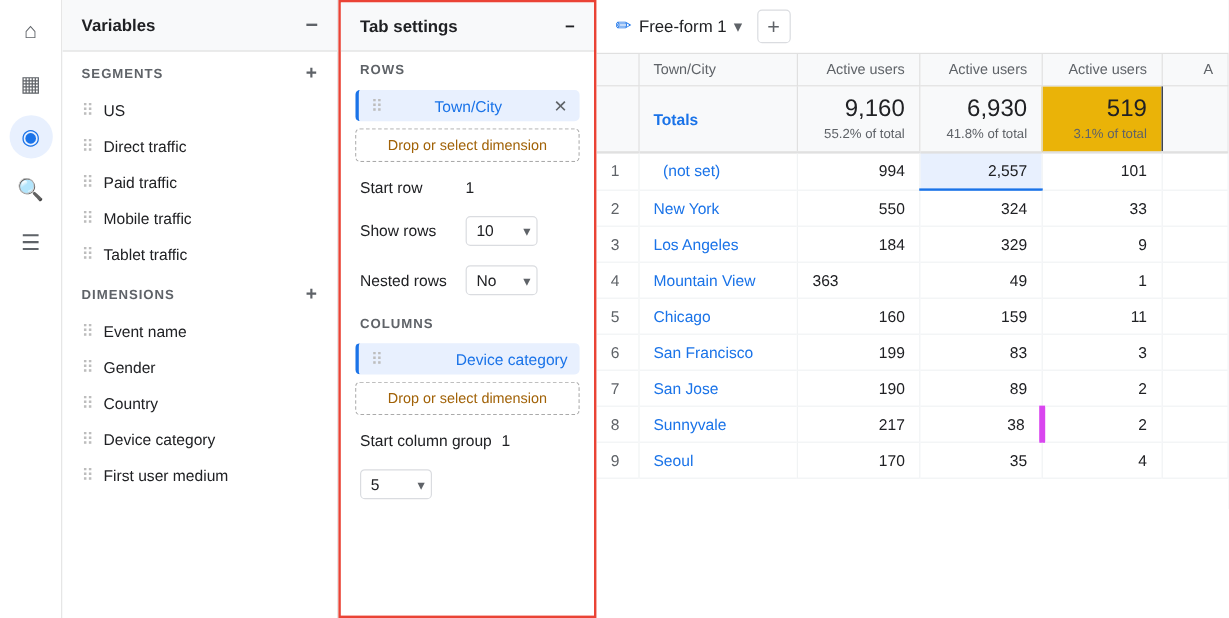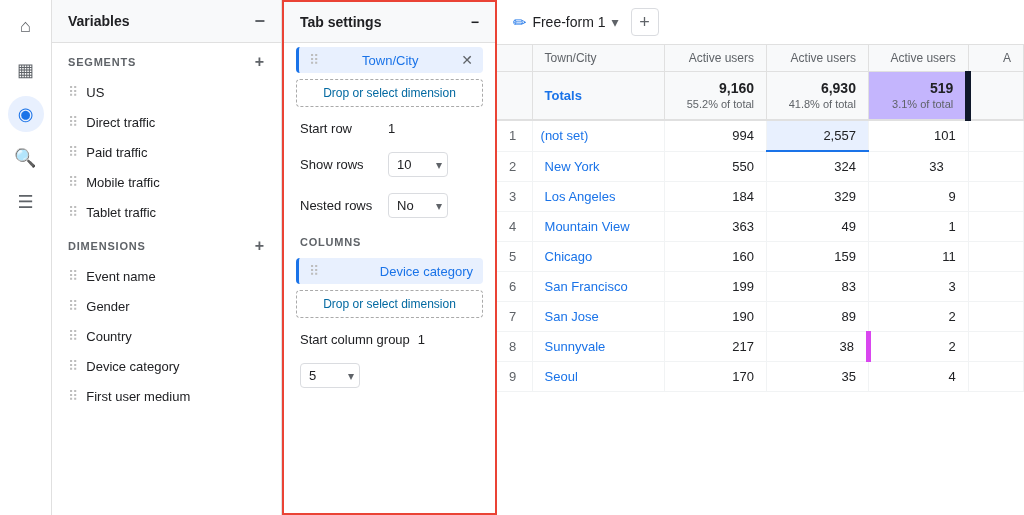--- a/index.html
+++ b/index.html
@@ -121,21 +121,21 @@
       border-left: 3px solid #1a73e8;
     }
     .dimension-chip .chip-text { font-weight: 500; }
     .dimension-chip .close-x { cursor: pointer; color: #5f6368; font-size: 14px; }
     .drop-btn {
       margin: 6px 12px;
       padding: 6px 10px;
       border: 1px dashed #aaa;
       border-radius: 4px;
       background: #fff;
-      color: #0369a1;
+      color: #a16207;
       font-size: 12px;
       cursor: pointer;
       text-align: center;
     }
     .form-row {
       display: flex;
       align-items: center;
       padding: 8px 16px;
       gap: 8px;
     }
@@ -245,21 +245,21 @@
       text-align: left;
     }
     .totals-row td {
       padding: 8px 12px;
       border-bottom: 2px solid #e0e0e0;
       border-right: 1px solid #e0e0e0;
       text-align: right;
       background: #f8f9fa;
     }
     .totals-row td:first-child { text-align: left; font-weight: 700; }
-    .totals-row .total-num { font-weight: 700; font-size: 14px; display: block; }
+    .totals-row .total-num { font-weight: 400; font-size: 20px; display: block; }
     .totals-row .total-pct { font-size: 11px; color: #5f6368; }
     tbody tr {
       border-bottom: 1px solid #f1f3f4;
     }
     tbody td {
       padding: 7px 12px;
       border-right: 1px solid #f1f3f4;
       text-align: right;
       color: #202124;
     }
@@ -335,20 +335,21 @@
     <span>First user medium</span>
   </div>
 </aside>
 
 <aside class="tab-settings-panel">
   <div class="tab-panel-header">
     <span>Tab settings</span>
     <span class="minus-btn">−</span>
   </div>
 
+  <div class="section-label">ROWS</div>
 
   <div class="dimension-chip">
     <span class="drag-icon">⠿</span>
     <span class="chip-text">Town/City</span>
     <span class="close-x">✕</span>
   </div>
 
   <div class="drop-btn">Drop or select dimension</div>
 
   <div class="form-row">
@@ -439,55 +440,55 @@
           <td style="text-align:left; border-right:1px solid #e0e0e0; border-bottom:2px solid #e0e0e0; background:#f8f9fa; padding:8px 12px;"></td>
           <td style="text-align:left; border-right:1px solid #e0e0e0; border-bottom:2px solid #e0e0e0; background:#f8f9fa; padding:8px 12px; font-weight:700;">Totals</td>
           <td style="text-align:right; border-right:1px solid #e0e0e0; border-bottom:2px solid #e0e0e0; background:#f8f9fa; padding:8px 12px;">
             <span class="total-num">9,160</span>
             <span class="total-pct">55.2% of total</span>
           </td>
           <td style="text-align:right; border-right:1px solid #e0e0e0; border-bottom:2px solid #e0e0e0; background:#f8f9fa; padding:8px 12px;">
             <span class="total-num">6,930</span>
             <span class="total-pct">41.8% of total</span>
           </td>
-          <td style="border-right:6px solid #0f172a; border-bottom:2px solid #e0e0e0; background:#c4b5fd; padding:8px 12px;">
+          <td style="border-right:1px solid #0f172a; border-bottom:2px solid #e0e0e0; background:#eab308; padding:8px 12px;">
             <span class="total-num">519</span>
             <span class="total-pct">3.1% of total</span>
           </td>
           <td style="border-bottom:2px solid #e0e0e0; background:#f8f9fa;"></td>
         </tr>
 
         <tr>
           <td style="border-right:1px solid #f1f3f4; padding:7px 12px; color:#5f6368; text-align:left;">1</td>
-          <td style="border-right:1px solid #f1f3f4; padding:7px 8px; text-align:left;">(not set)</td>
+          <td style="border-right:1px solid #f1f3f4; padding:7px 20px; text-align:left;">(not set)</td>
           <td style="border-right:1px solid #f1f3f4; padding:7px 12px; text-align:right;">994</td>
           <td style="border-right:1px solid #f1f3f4; padding:7px 12px; text-align:right; background:#e8f0fe; border-bottom:2px solid #1a73e8;">2,557</td>
           <td style="border-right:1px solid #f1f3f4; padding:7px 12px; text-align:right;">101</td>
           <td style="padding:7px 12px; text-align:right;"></td>
         </tr>
         <tr>
           <td style="border-right:1px solid #f1f3f4; padding:7px 12px; color:#5f6368; text-align:left;">2</td>
           <td style="border-right:1px solid #f1f3f4; padding:7px 12px; text-align:left; color:#1a73e8;">New York</td>
           <td style="border-right:1px solid #f1f3f4; padding:7px 12px; text-align:right;margin-top:48px;">550</td>
           <td style="border-right:1px solid #f1f3f4; padding:7px 12px; text-align:right;">324</td>
-          <td style="border-right:1px solid #f1f3f4; padding:7px 24px; text-align:right;">33</td>
+          <td style="border-right:1px solid #f1f3f4; padding:7px 12px; text-align:right;">33</td>
           <td style="padding:7px 12px; text-align:right;"></td>
         </tr>
         <tr>
           <td style="border-right:1px solid #f1f3f4; padding:7px 12px; color:#5f6368; text-align:left;">3</td>
           <td style="border-right:1px solid #f1f3f4; padding:7px 12px; text-align:left; color:#1a73e8;">Los Angeles</td>
           <td style="border-right:1px solid #f1f3f4; padding:7px 12px; text-align:right;">184</td>
           <td style="border-right:1px solid #f1f3f4; padding:7px 12px; text-align:right;">329</td>
           <td style="border-right:1px solid #f1f3f4; padding:7px 12px; text-align:right;">9</td>
           <td style="padding:7px 12px; text-align:right;"></td>
         </tr>
         <tr>
           <td style="border-right:1px solid #f1f3f4; padding:7px 12px; color:#5f6368; text-align:left;">4</td>
           <td style="border-right:1px solid #f1f3f4; padding:7px 12px; text-align:left; color:#1a73e8;">Mountain View</td>
-          <td style="border-right:1px solid #f1f3f4; padding:7px 12px; text-align:right;">363</td>
+          <td style="border-right:1px solid #f1f3f4; padding:7px 12px; text-align:left;">363</td>
           <td style="border-right:1px solid #f1f3f4; padding:7px 12px; text-align:right;">49</td>
           <td style="border-right:1px solid #f1f3f4; padding:7px 12px; text-align:right;">1</td>
           <td style="padding:7px 12px; text-align:right;"></td>
         </tr>
         <tr>
           <td style="border-right:1px solid #f1f3f4; padding:7px 12px; color:#5f6368; text-align:left;">5</td>
           <td style="border-right:1px solid #f1f3f4; padding:7px 12px; text-align:left; color:#1a73e8;">Chicago</td>
           <td style="border-right:1px solid #f1f3f4; padding:7px 12px; text-align:right;">160</td>
           <td style="border-right:1px solid #f1f3f4; padding:7px 12px; text-align:right;">159</td>
           <td style="border-right:1px solid #f1f3f4; padding:7px 12px; text-align:right;">11</td>

